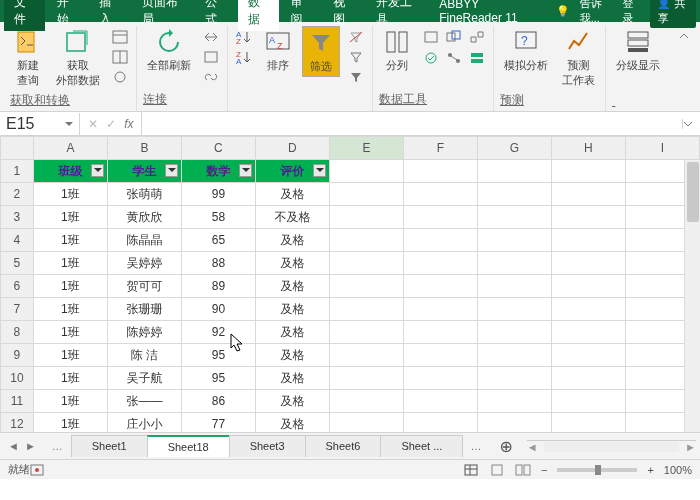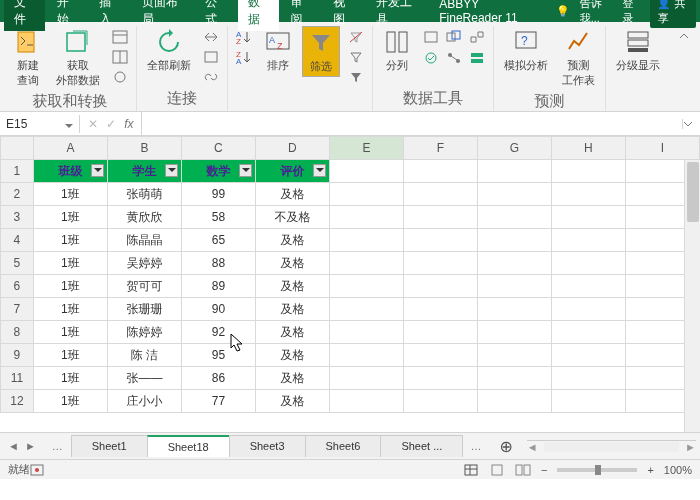--- a/index.html
+++ b/index.html
@@ -6,27 +6,27 @@
   body { font-family:"Microsoft YaHei","Segoe UI",Arial,sans-serif; font-size:12px; background:#fff; width:700px; height:500px; overflow:hidden; color:#333; }
   .title-bar { height:22px; background:#0f6f3e; display:flex; align-items:center; color:#fff; padding:0 4px; gap:2px; }
   .tab { padding:3px 10px; cursor:pointer; }
   .tab.active { background:#fff; color:#0f6f3e; }
   .tab.file { background:#0b5b31; }
   .title-right { margin-left:auto; display:flex; align-items:center; gap:10px; font-size:11px; }
   .share-btn { background:#0b5b31; padding:2px 8px; border-radius:2px; }
   .ribbon { height:90px; background:#f3f3f3; border-bottom:1px solid #d4d4d4; display:flex; padding:4px 4px 0 4px; }
   .rib-group { display:flex; flex-direction:column; align-items:center; border-right:1px solid #e0e0e0; padding:0 6px; }
   .rib-top { flex:1; display:flex; align-items:flex-start; gap:6px; }
-  .rib-label { font-size:15px; color:#666; text-align:center; padding:2px 0 3px 0; width:100%; }
+  .rib-label { font-size:12px; color:#666; text-align:left; padding:2px 0 3px 0; width:100%;text-decoration:underline; }
   .rib-btn { display:flex; flex-direction:column; align-items:center; padding:2px 4px; cursor:pointer; font-size:11px; color:#444; gap:2px; }
   .rib-btn .ico { width:28px; height:28px; display:flex; align-items:center; justify-content:center; }
   .rib-mini { display:flex; gap:2px; flex-direction:column; }
   .mini { width:20px; height:18px; display:flex; align-items:center; justify-content:center; cursor:pointer; }
   .namebox { height:24px; background:#fff; border-bottom:1px solid #d4d4d4; display:flex; align-items:center; }
-  .nb-cell { width:80px; border-right:1px solid #d4d4d4; padding:2px 6px; font-size:12px; position:relative; }
+  .nb-cell { width:80px; border-right:1px solid #d4d4d4; padding:2px 6px; font-size:16px; position:relative; }
   .nb-drop::after { content:""; position:absolute; right:6px; top:9px; border:4px solid transparent; border-top-color:#777; }
   .fx-box { display:flex; align-items:center; gap:8px; padding:0 8px; color:#777; font-size:12px; }
   .grid-wrap { height:296px; overflow:hidden; position:relative; }
   table.sheet { border-collapse:collapse; width:100%; table-layout:fixed; }
   .sheet th, .sheet td { border:1px solid #d9d9d9; height:23px; font-size:12px; text-align:center; background:#fff; overflow:hidden; white-space:nowrap; }
   .sheet thead th { background:#f0f0f0; font-weight:normal; color:#555; }
   .sheet .rowhdr { background:#f0f0f0; color:#555; width:32px; font-weight:normal; }
   .corner { width:32px; background:#f0f0f0; }
   .colsel { background:#d5e6d5 !important; color:#0b5b31; }
   .hdr-cell { background:#00b050 !important; color:#4c1d95; font-weight:bold; position:relative; }
@@ -441,20 +441,32 @@
           <td></td>
           <td></td>
           <td></td>
           <td></td>
           <td></td>
         </tr>
         <tr>
           <th class="rowhdr">9</th>
           <td>1班</td>
           <td>陈 洁</td>
+          <td>95</td>
+          <td>及格</td>
+          <td></td>
+          <td></td>
+          <td></td>
+          <td></td>
+          <td></td>
+        </tr>
+        <tr>
+          <th class="rowhdr">10</th>
+          <td>1班</td>
+          <td>吴子航</td>
           <td>95</td>
           <td>及格</td>
           <td></td>
           <td></td>
           <td></td>
           <td></td>
           <td></td>
         </tr>
         <tr>
           <th class="rowhdr">11</th>

